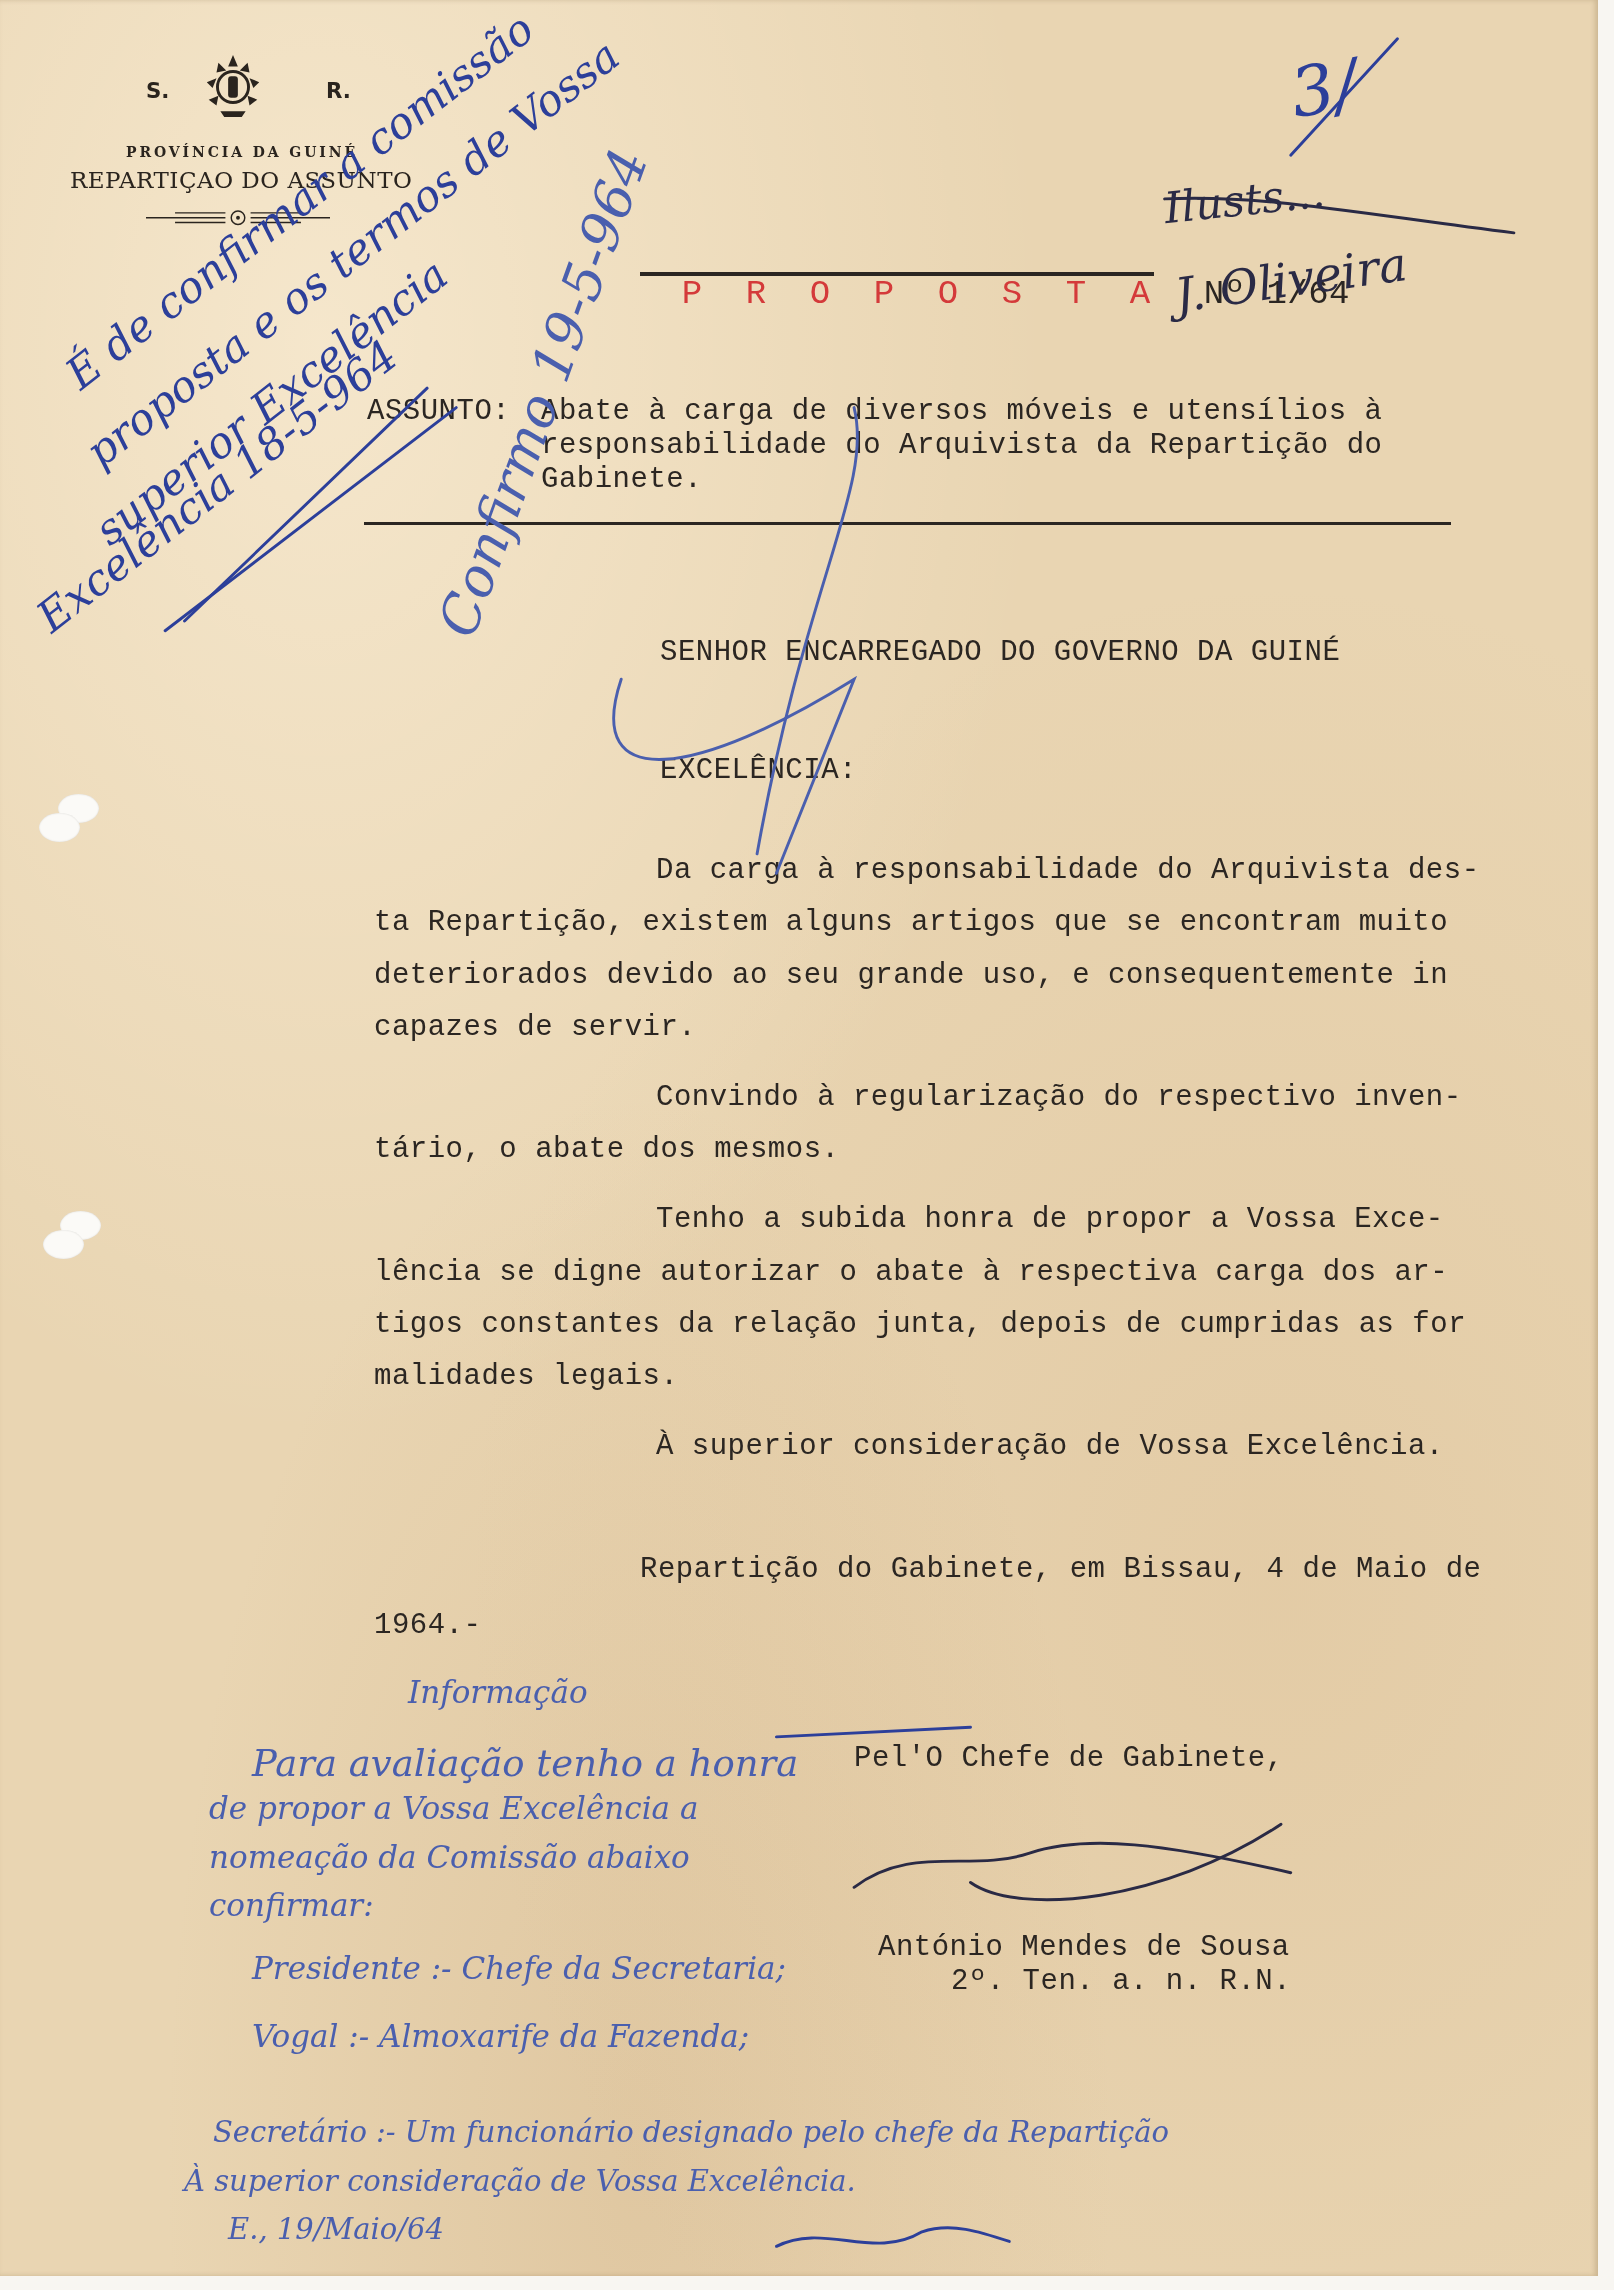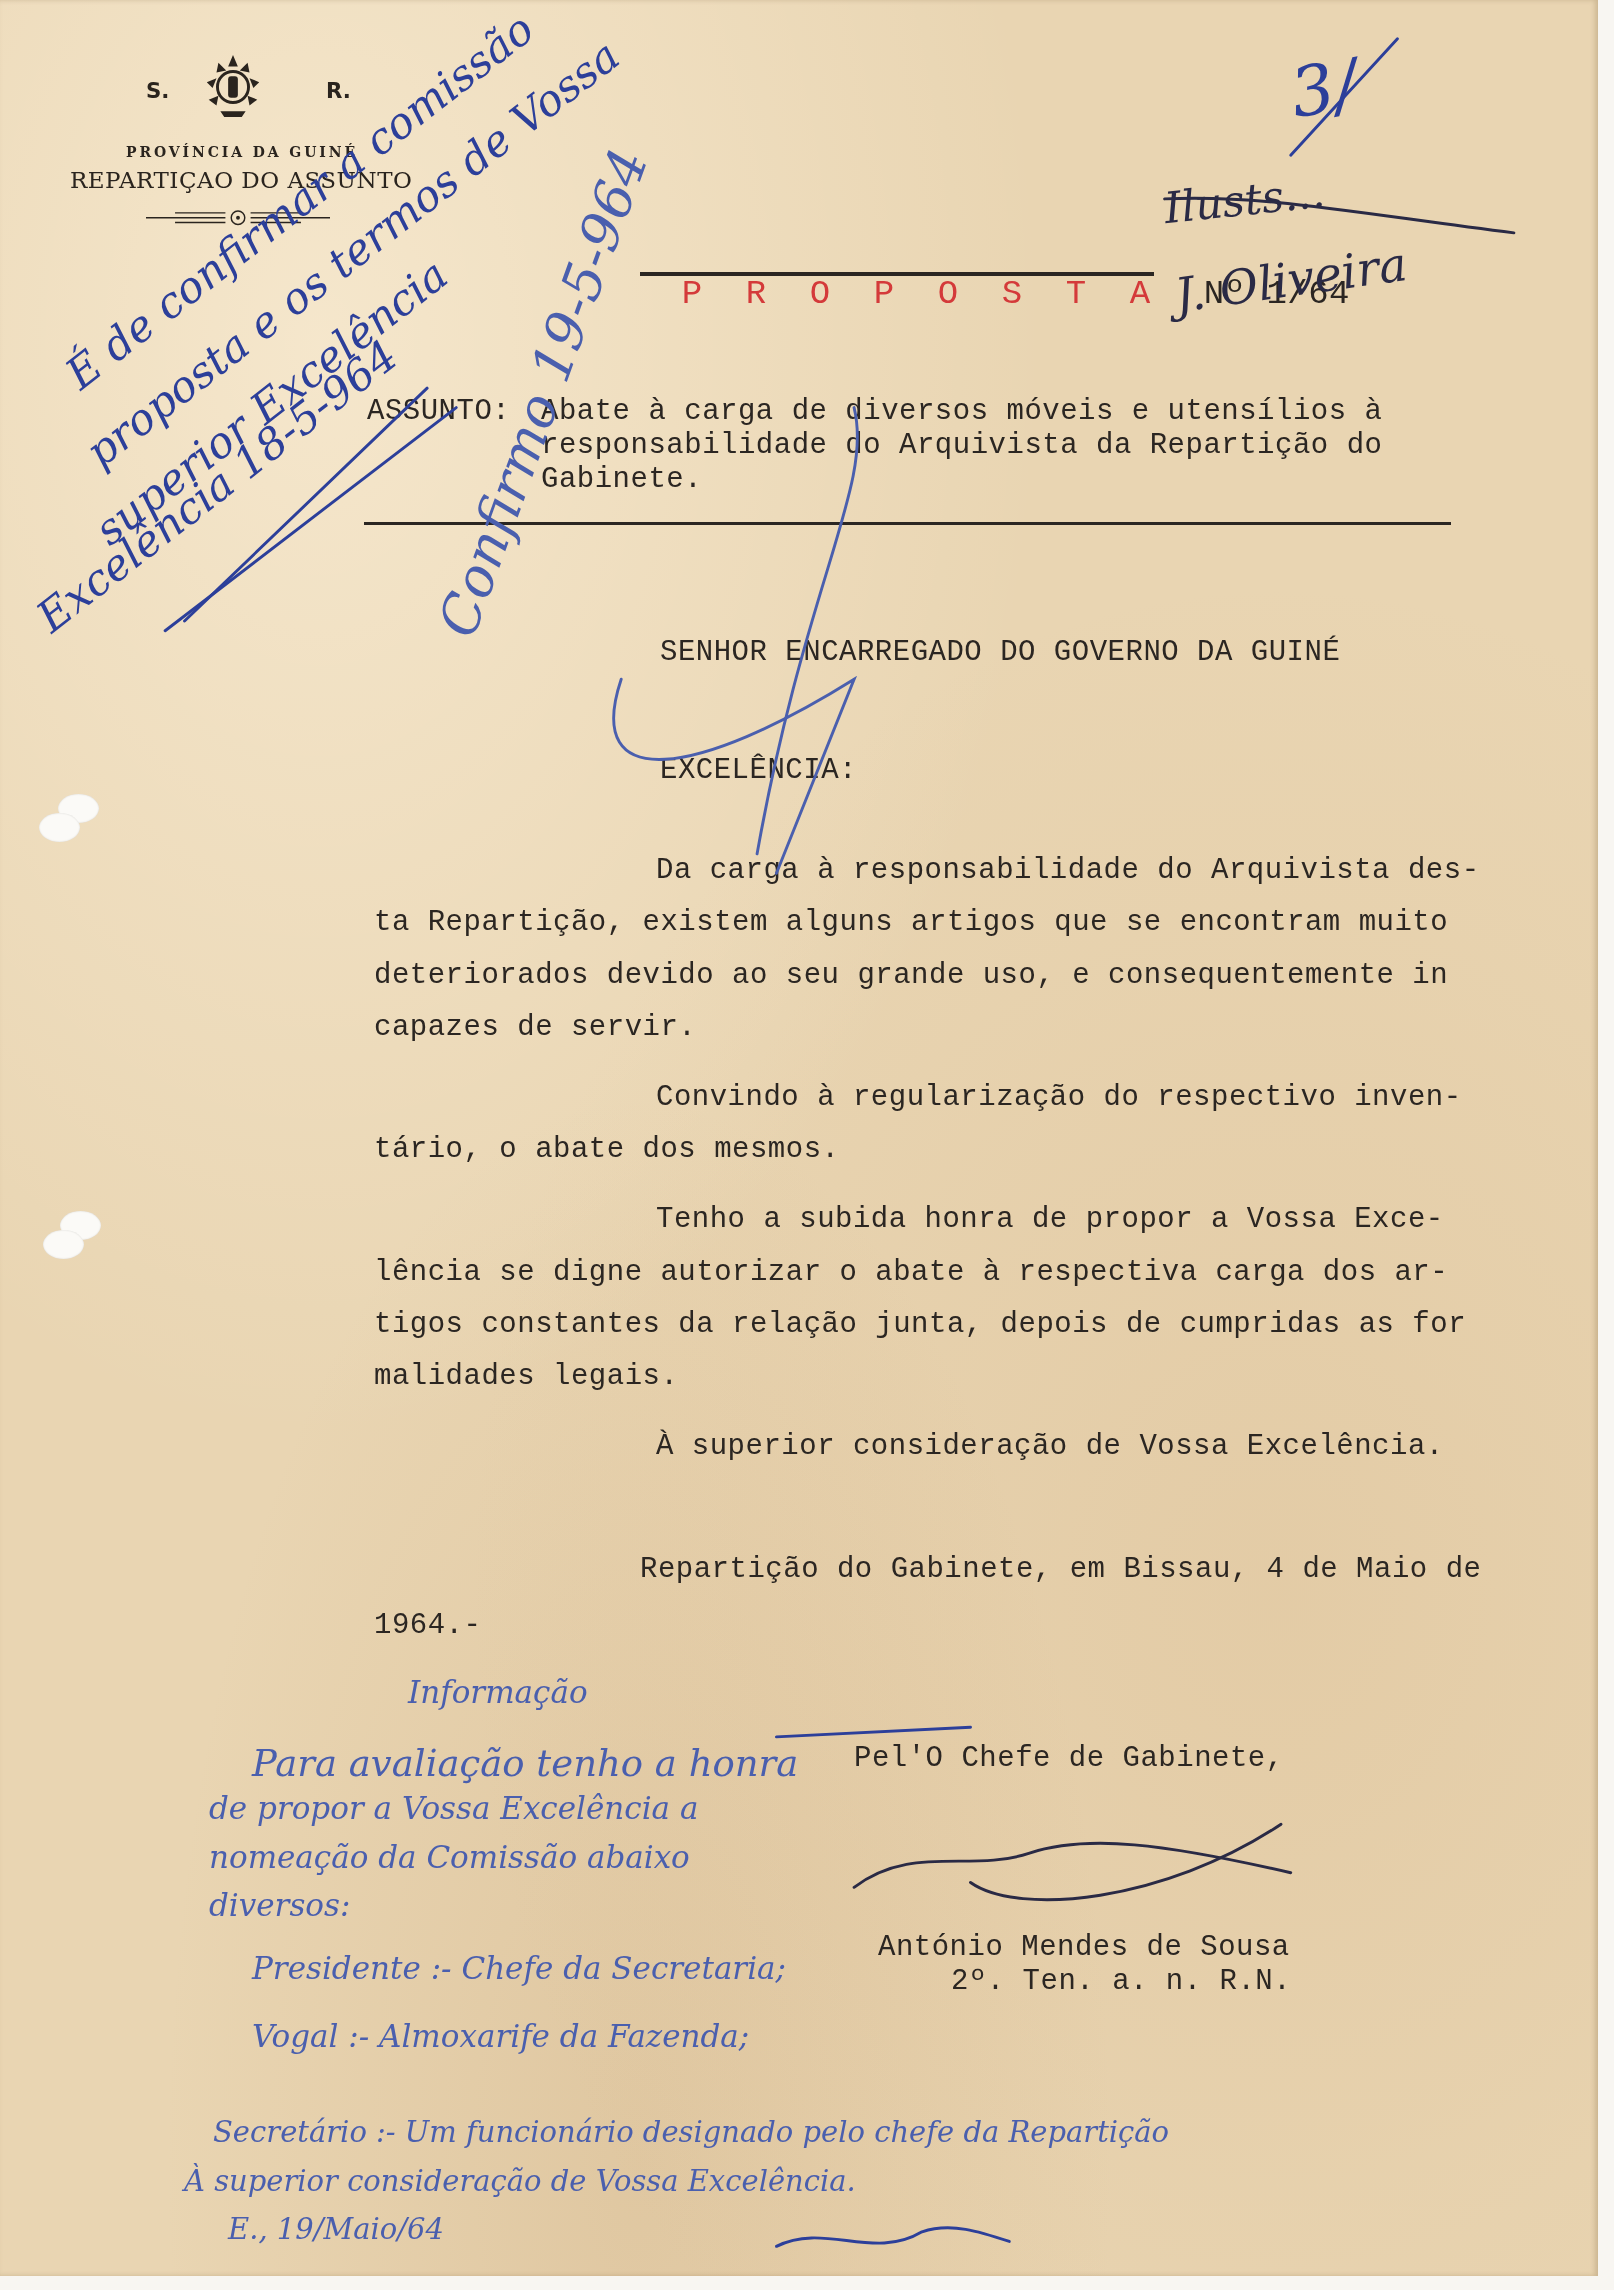--- a/index.html
+++ b/index.html
@@ -128,21 +128,21 @@
 <div class="hand" style="left:107px;top:427px;font-size:43px;transform:rotate(-38deg);transform-origin:left bottom;">proposta e os termos de Vossa</div>
 <div class="hand" style="left:116px;top:505px;font-size:43px;transform:rotate(-38deg);transform-origin:left bottom;">superior Excelência</div>
 <div class="hand" style="left:58px;top:592px;font-size:43px;transform:rotate(-38deg);transform-origin:left bottom;">Excelência  18-5-964</div>
 
 <div class="hand light" style="left:485px;top:582px;font-size:54px;transform:rotate(-70deg);transform-origin:left bottom;">Confirmo  19-5-964</div>
 
 <div class="hand light" style="left:408px;top:1674px;font-size:31px;">Informação</div>
 <div class="hand light" style="left:252px;top:1742px;font-size:37px;">Para avaliação tenho a honra</div>
 <div class="hand light" style="left:209px;top:1790px;font-size:31px;">de propor a Vossa Excelência a</div>
 <div class="hand light" style="left:209px;top:1839px;font-size:31px;">nomeação da Comissão abaixo</div>
-<div class="hand light" style="left:209px;top:1887px;font-size:31px;">diversos:</div>
+<div class="hand light" style="left:209px;top:1887px;font-size:31px;">confirmar:</div>
 <div class="hand light" style="left:252px;top:1950px;font-size:31px;">Presidente :- Chefe da Secretaria;</div>
 <div class="hand light" style="left:252px;top:2018px;font-size:31px;">Vogal :- Almoxarife da Fazenda;</div>
 <div class="hand light" style="left:213px;top:2115px;font-size:29px;">Secretário :- Um funcionário designado pelo chefe da Repartição</div>
 <div class="hand light" style="left:184px;top:2164px;font-size:29px;">À superior consideração de Vossa Excelência.</div>
 <div class="hand light" style="left:228px;top:2212px;font-size:29px;">E., 19/Maio/64</div>
 
 <svg class="strokes" width="1615" height="2290" viewBox="0 0 1664 2360">
   <g fill="none" stroke="#2c3f9a" stroke-width="3" stroke-linecap="round">
     <path d="M170 650 L470 420"></path>
     <path d="M190 640 L440 400"></path>

